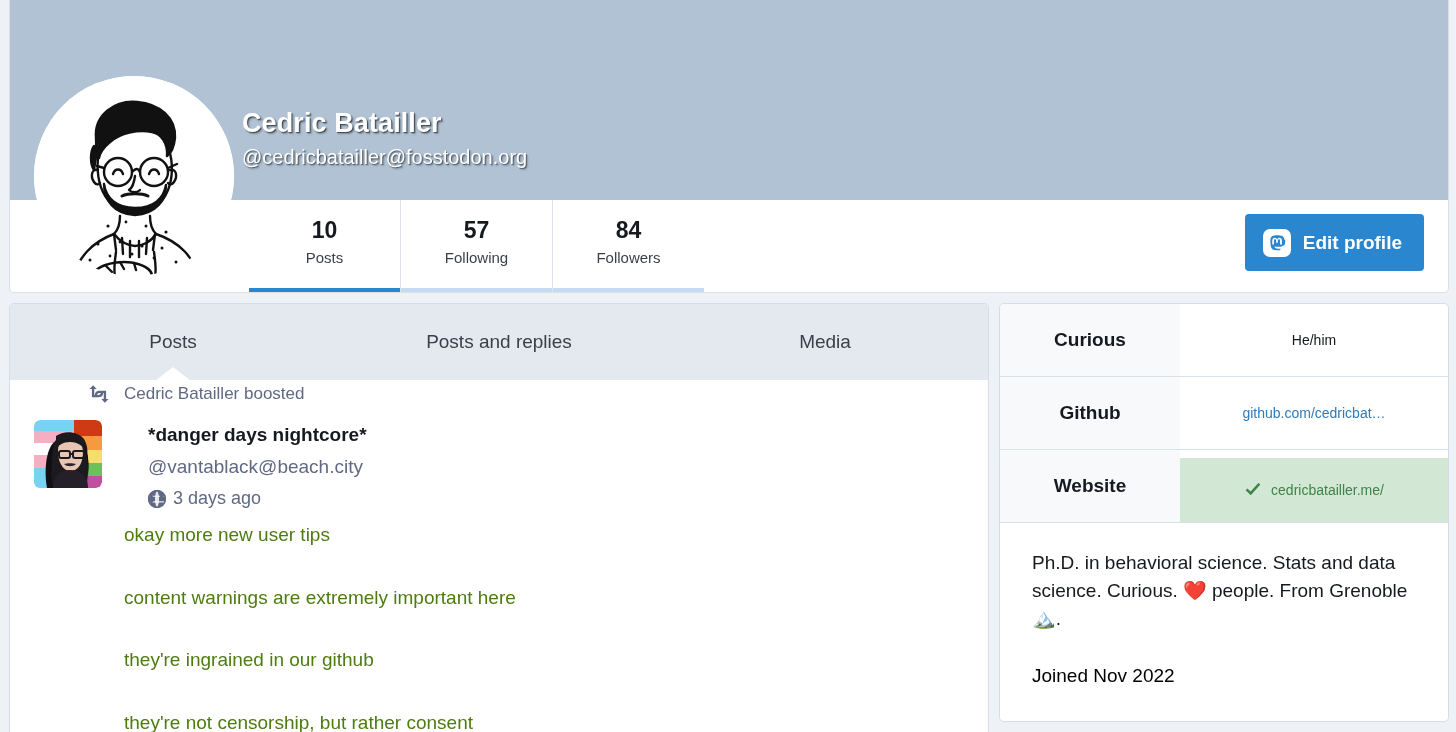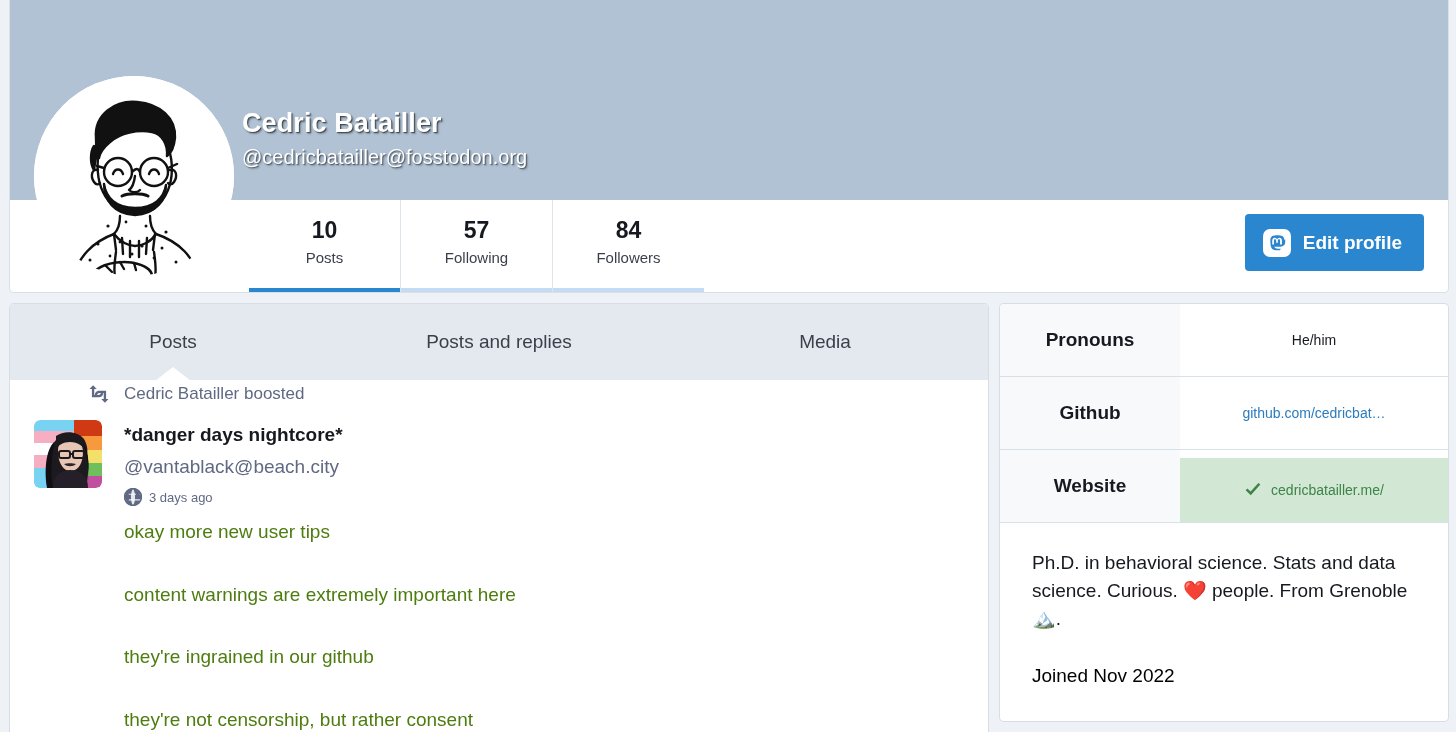--- a/index.html
+++ b/index.html
@@ -218,26 +218,27 @@
     font-size: 19px;
     font-weight: bold;
     color: #16191f;
     white-space: nowrap;
   }
   .post-handle {
     font-size: 19px;
     color: #606984;
     white-space: nowrap;
     flex: 1;
+    margin-left: 24px;
   }
   .post-time {
     display: flex;
     align-items: center;
     gap: 7px;
-    font-size: 13px;
+    font-size: 18px;
     color: #606984;
     white-space: nowrap;
   }
   .globe-icon { width: 18px; height: 18px; flex: none; }
 
   .post-text { margin-top: 12px; }
   .post-text p {
     font-size: 19px;
     line-height: 1.5;
     color: #4d7c0f;
@@ -498,21 +499,21 @@
           <p>they're ingrained in our github</p>
           <p>they're not censorship, but rather consent</p>
         </div>
       </div>
     </div>
   </div>
 
   <div class="side-col">
 
     <div class="field-row">
-      <div class="field-label">Pronouns</div>
+      <div class="field-label">Curious</div>
       <div class="field-value">He/him</div>
     </div>
 
     <div class="field-row">
       <div class="field-label">Github</div>
       <div class="field-value link">
         <span class="truncate">github.com/cedricbat…</span>
       </div>
     </div>
 

